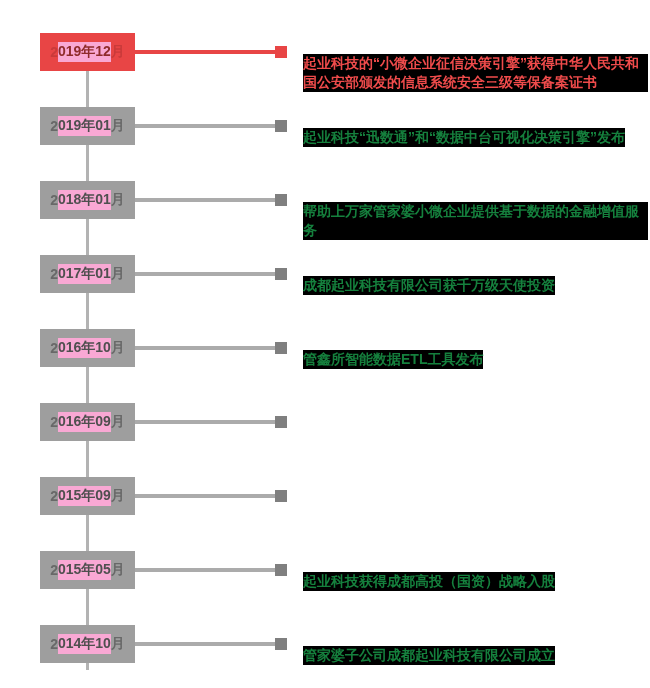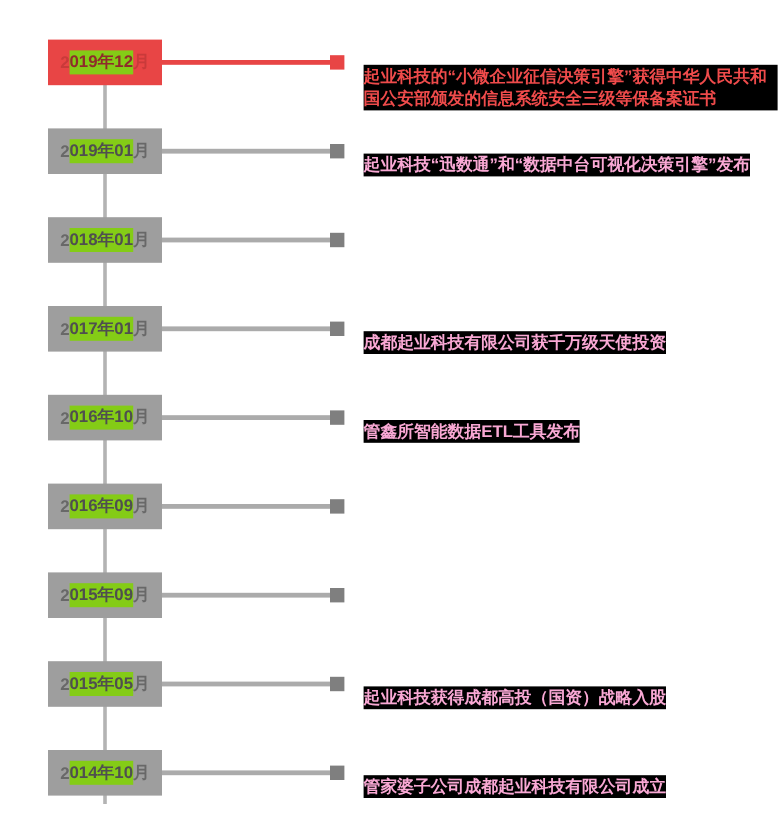--- a/index.html
+++ b/index.html
@@ -18,35 +18,35 @@
   .row3 { top: 237px; } .row4 { top: 311px; } .row5 { top: 385px; }
   .row6 { top: 459px; } .row7 { top: 533px; } .row8 { top: 607px; }
 
   .date-box {
     position: absolute; left: 40px; top: 18px; width: 95px; height: 38px;
     background: #9e9e9e; z-index: 2;
     display: flex; align-items: center; justify-content: center;
     font-size: 14px; font-weight: 700; color: #686868; letter-spacing: 0;
     white-space: nowrap;
   }
-  .d-mid { background: #84cc16; color: #4f4f4f; padding: 1px 0; }
+  .d-mid { background: #f9a8d4; color: #4f4f4f; padding: 1px 0; }
 
   .h-line {
     position: absolute; left: 135px; top: 35px; width: 140px; height: 4px;
     background: #ababab; z-index: 1;
   }
   .marker {
     position: absolute; left: 275px; top: 31px; width: 12px; height: 12px;
     background: #7f7f7f; z-index: 1;
   }
 
   .desc-wrap { position: absolute; left: 303px; top: 27px; width: 345px; margin-top: 12px; }
   .desc {
     width: fit-content; max-width: 345px;
-    background: #000000; color: #f9a8d4;
+    background: #000000; color: #15803d;
     font-size: 14px; font-weight: 700; line-height: 19px;
     word-break: break-all;
   }
 
   
   .accent .date-box { background: #e84545; color: #c93a3a; }
   .accent .d-mid { color: #8f2b2b; }
   .accent .h-line { background: #e84545; }
   .accent .marker { background: #e84545; }
   .accent .desc { color: #ef4b4b; }
@@ -84,20 +84,23 @@
   </div>
 
   <div class="row row2">
     <div class="date-box">
         <span>2</span>
         <span class="d-mid">018年01</span>
         <span>月</span>
       </div>
     <div class="h-line"></div>
     <div class="marker"></div>
+    <div class="desc-wrap">
+        <div class="desc">帮助上万家管家婆小微企业提供基于数据的金融增值服务</div>
+      </div>
   </div>
 
   <div class="row row3">
     <div class="date-box">
         <span>2</span>
         <span class="d-mid">017年01</span>
         <span>月</span>
       </div>
     <div class="h-line"></div>
     <div class="marker"></div>

